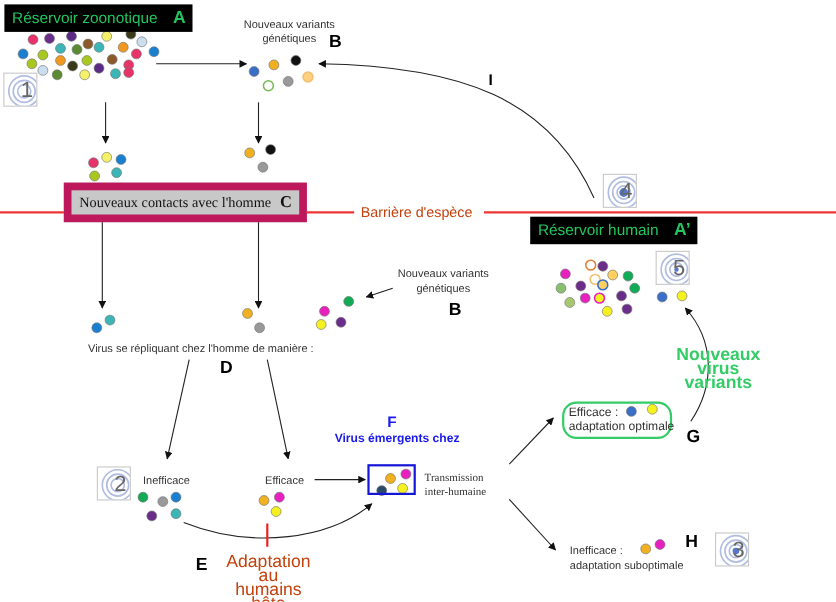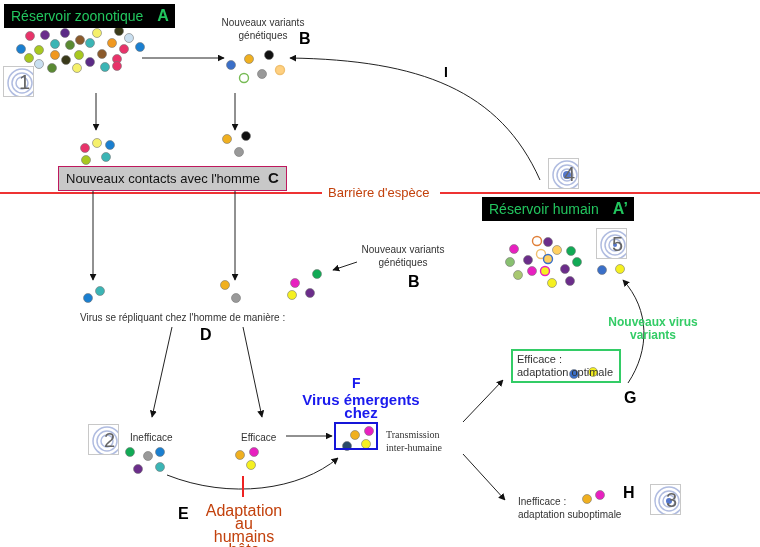--- a/index.html
+++ b/index.html
@@ -9,22 +9,22 @@
   .abs { position: absolute; }
   .blackbox { background: #000; color: #22c55e; font-size: 14px; padding: 3px 6px 3px 7px;
               white-space: nowrap; line-height: 18px; }
   .blackbox .letter { font-weight: bold; font-size: 16px; margin-left: 14px; }
   .txt { font-size: 10px; color: #333; line-height: 13px; white-space: nowrap; }
   .center { text-align: center; }
   .letter-big { font-weight: 900; font-size: 16px; color: #000; }
   .red { color: #c2410c; font-weight: normal; }
   .blue { color: #1a1aee; font-weight: bold; }
   .green { color: #33cc66; font-weight: bold; }
-  .graybox { background: #c8c8c8; border: 1px solid #be185d; font-size: 13px; padding: 3px 7px;
-             color: #111; white-space: nowrap; line-height: 16px; }
+  .graybox { background: #c8c8c8; border: 7px solid #be185d; font-size: 13px; padding: 3px 7px;
+             color: #111; white-space: nowrap; line-height: 16px; font-family: Liberation Serif, serif; }
   .graybox .letter { font-weight: 900; font-size: 15px; margin-left: 8px; }
   .step-badge { width: 31px; height: 31px; border: 1px solid #c8c8c8; background: #fff;
                 box-sizing: border-box; overflow: hidden; }
   .step-badge .num { position: absolute; right: 3px; top: 4px; font-size: 20px; color: #666; line-height: 22px; }
   .bluebox { border: 2px solid #1515d8; width: 44px; height: 28px; box-sizing: border-box; }
   .greenbox { border: 2px solid #33cc66; box-sizing: border-box; padding: 2px 4px; font-size: 11px;
               line-height: 13px; white-space: nowrap; color: #333; }
 </style>
 </head>
 <body>
@@ -176,37 +176,37 @@
 <div class="abs txt" style="left:130px; top:431px;">Inefficace</div>
 <div class="abs txt" style="left:241px; top:431px;">Efficace</div>
 
 <div class="abs letter-big" style="left:178px; top:505px;">E</div>
 <div class="abs red center" style="left:196px; top:504px; width:96px; font-size:16px; line-height:13px;">
   <div>Adaptation au</div>
   <div>humains hôte</div>
 </div>
 
 <div class="abs blue" style="left:352px; top:375px; font-size:14px;">F</div>
-<div class="abs blue center" style="left:296px; top:393px; width:130px; font-size:15px; line-height:13px;">
+<div class="abs blue center" style="left:296px; top:393px; width:130px; font-size:11px; line-height:13px;">
   <div>Virus émergents chez</div>
 </div>
 <div class="abs bluebox" style="left:334px; top:422px;"></div>
 
 <div class="abs txt" style="left:386px; top:428px;font-family:Liberation Serif, serif;">
   <div>Transmission</div>
   <div>inter-humaine</div>
 </div>
 
-<div class="abs greenbox" style="left:511px; top:349px; width:110px;">
+<div class="abs greenbox" style="left:511px; top:365px; width:100px;border-radius:13px;">
   <div>Efficace :</div>
   <div>adaptation optimale</div>
 </div>
 <div class="abs letter-big" style="left:624px; top:389px;">G</div>
 
-<div class="abs green center" style="left:604px; top:316px; width:98px; font-size:12px; line-height:13px;">
+<div class="abs green center" style="left:604px; top:316px; width:98px; font-size:16px; line-height:13px;">
   <div>Nouveaux virus</div>
   <div>variants</div>
 </div>
 
 <div class="abs txt" style="left:518px; top:495px;">
   <div>Inefficace :</div>
   <div>adaptation suboptimale</div>
 </div>
 <div class="abs letter-big" style="left:623px; top:484px;">H</div>
 

